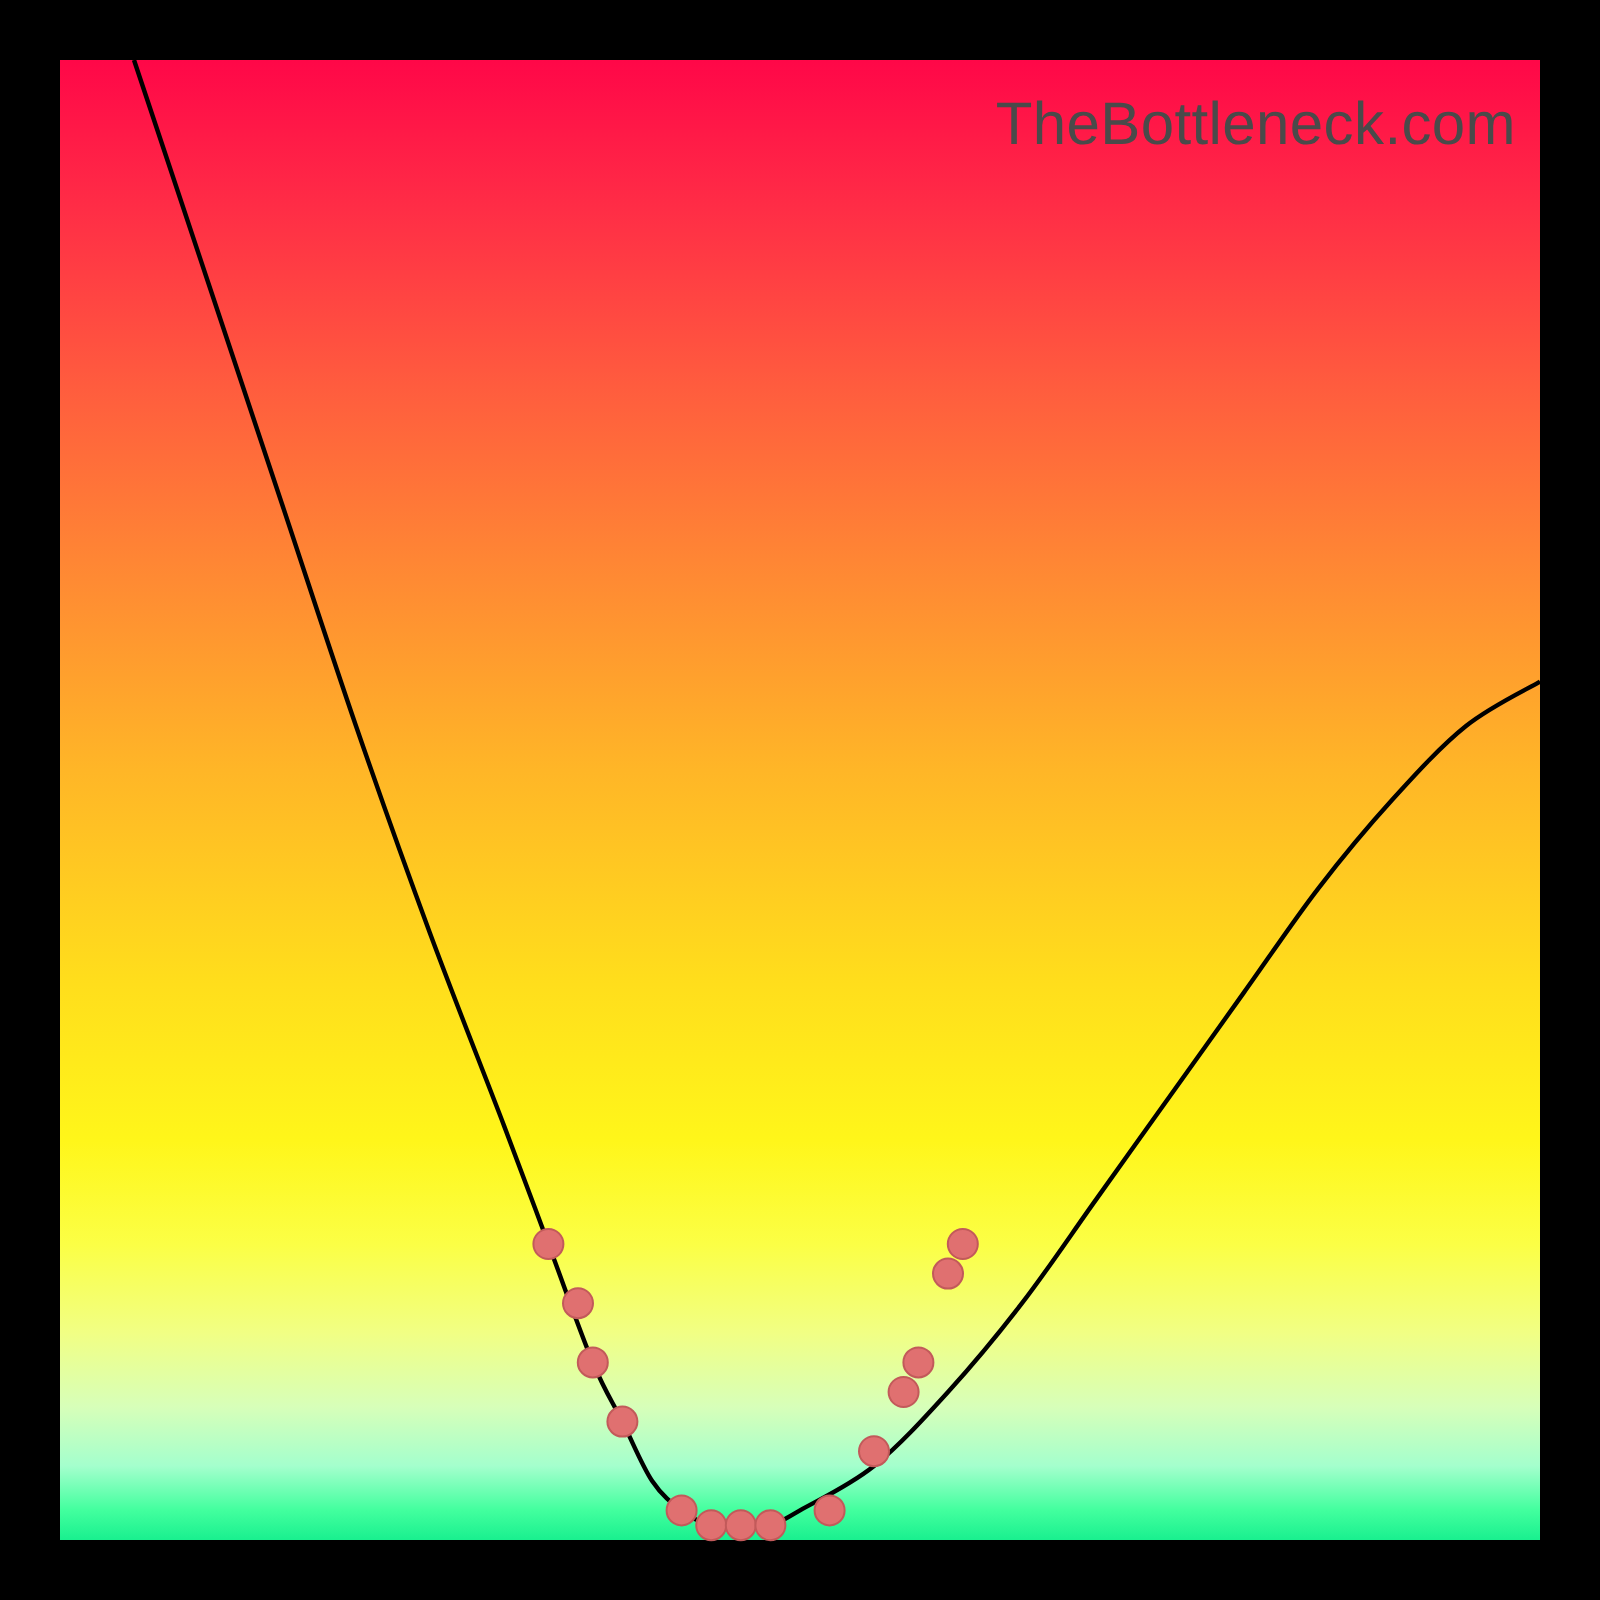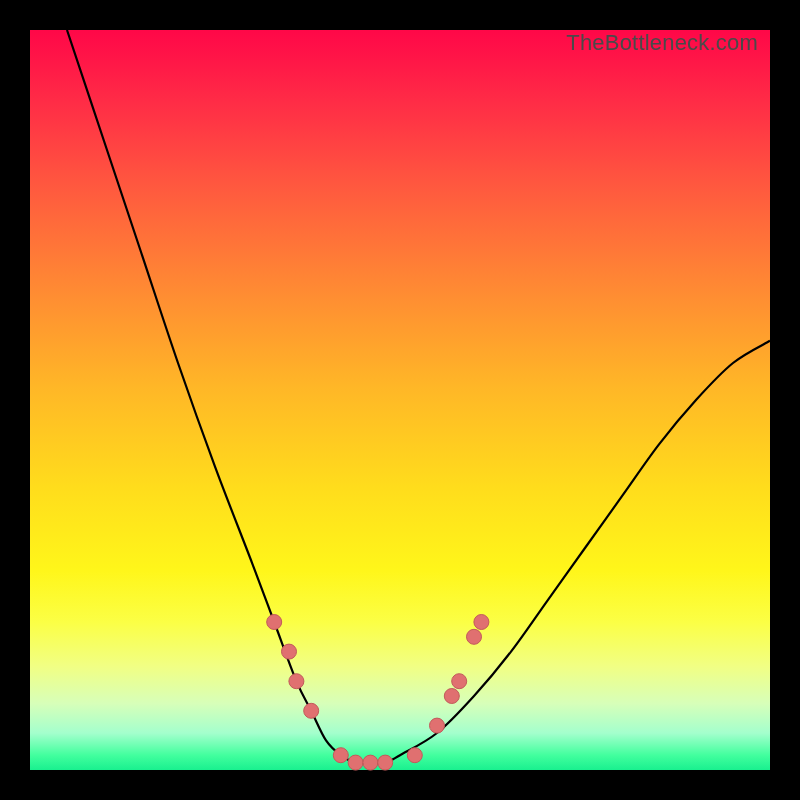--- a/index.html
+++ b/index.html
@@ -35,24 +35,24 @@
       #fbff45 80%,
       #f1ff84 86%,
       #d7ffb9 91%,
       #a4ffcd 95%,
       #42ff9e 98%,
       #19f08f 100%
     );
   }
   .watermark {
     position: absolute;
-    top: 0;
+    top: 16px;
     right: 12px;
     color: #4a4a4a;
-    font-size: 22px;
+    font-size: 30px;
     font-weight: 400;
     letter-spacing: 0.2px;
     user-select: none;
   }
   svg.curve {
     position: absolute;
     left: 0;
     top: 0;
     width: 740px;
     height: 740px;

